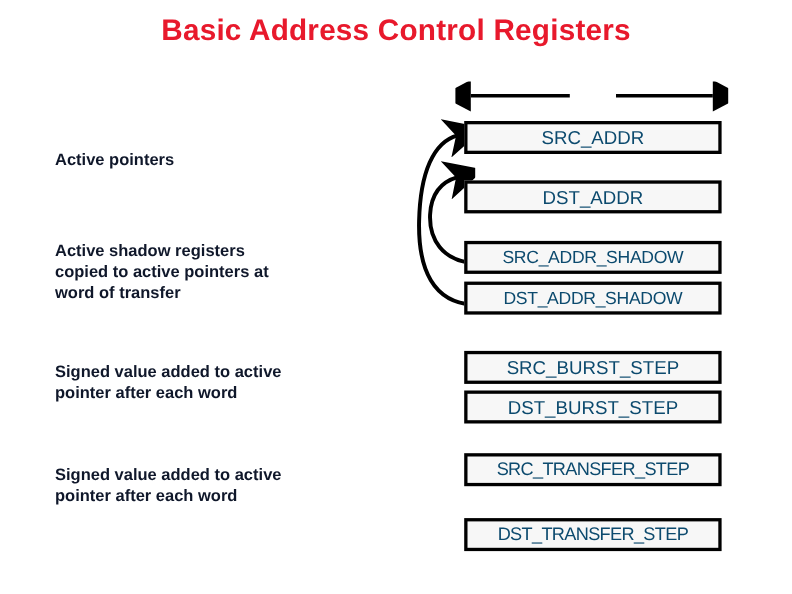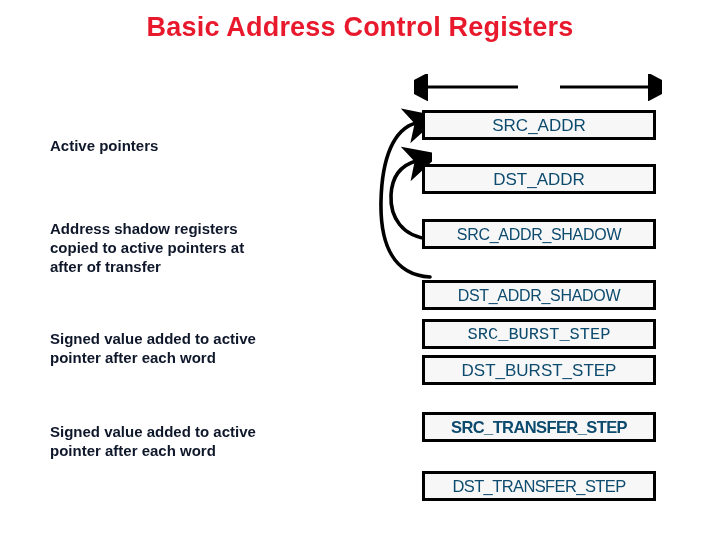--- a/index.html
+++ b/index.html
@@ -123,23 +123,23 @@
     <path d="M58,172 C22,170 8,140 9,96 C10,52 22,24 44,18" fill="none" stroke="#000000" stroke-width="3.6" stroke-linecap="round" marker-end="url(#curveHead)"></path>
 
     <path d="M58,134 C30,132 18,112 19,90 C20,70 30,60 44,56" fill="none" stroke="#000000" stroke-width="3.6" stroke-linecap="round" marker-end="url(#curveHead)"></path>
   </svg>
 
   <div class="desc" style="top:136px;">
     <div>Active pointers</div>
   </div>
 
   <div class="desc" style="top:219px;">
-    <div>Address shadow registers</div>
+    <div>Active shadow registers</div>
     <div>copied to active pointers at</div>
-    <div>after of transfer</div>
+    <div>word of transfer</div>
   </div>
 
   <div class="desc" style="top:329px;">
     <div>Signed value added to active</div>
     <div>pointer after each word</div>
   </div>
 
   <div class="desc" style="top:422px;">
     <div>Signed value added to active</div>
     <div>pointer after each word</div>
@@ -148,31 +148,31 @@
   <div class="reg-box h1" style="top:110px;">
     <span>SRC_ADDR</span>
   </div>
   <div class="reg-box h1" style="top:164px;">
     <span>DST_ADDR</span>
   </div>
 
   <div class="reg-box h1 wide" style="top:219px;">
     <span>SRC_ADDR_SHADOW</span>
   </div>
-  <div class="reg-box h1 wide" style="top:256px;margin-top:24px;">
+  <div class="reg-box h1 wide" style="top:256px;">
     <span>DST_ADDR_SHADOW</span>
   </div>
 
-  <div class="reg-box h1" style="top:319px;font-family:Liberation Mono, monospace;">
+  <div class="reg-box h1" style="top:319px;">
     <span>SRC_BURST_STEP</span>
   </div>
   <div class="reg-box h1" style="top:355px;text-align:center;">
     <span>DST_BURST_STEP</span>
   </div>
 
-  <div class="reg-box h1 widest" style="top:412px;font-weight:bold;">
+  <div class="reg-box h1 widest" style="top:412px;">
     <span>SRC_TRANSFER_STEP</span>
   </div>
   <div class="reg-box h1 widest" style="top:449px;margin-top:22px;">
     <span>DST_TRANSFER_STEP</span>
   </div>
 
 </div>
 
 </body></html>

